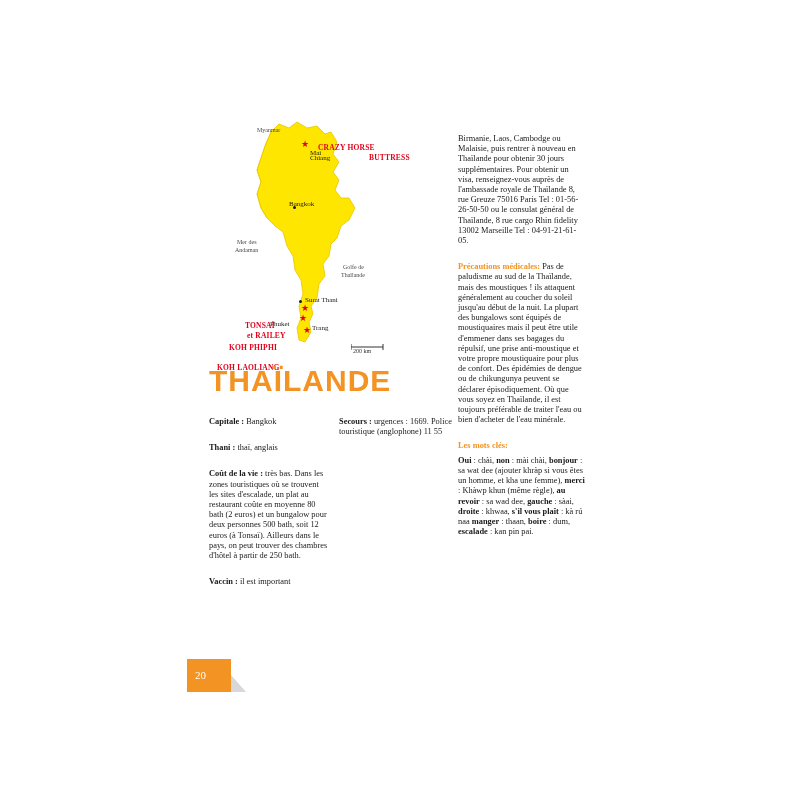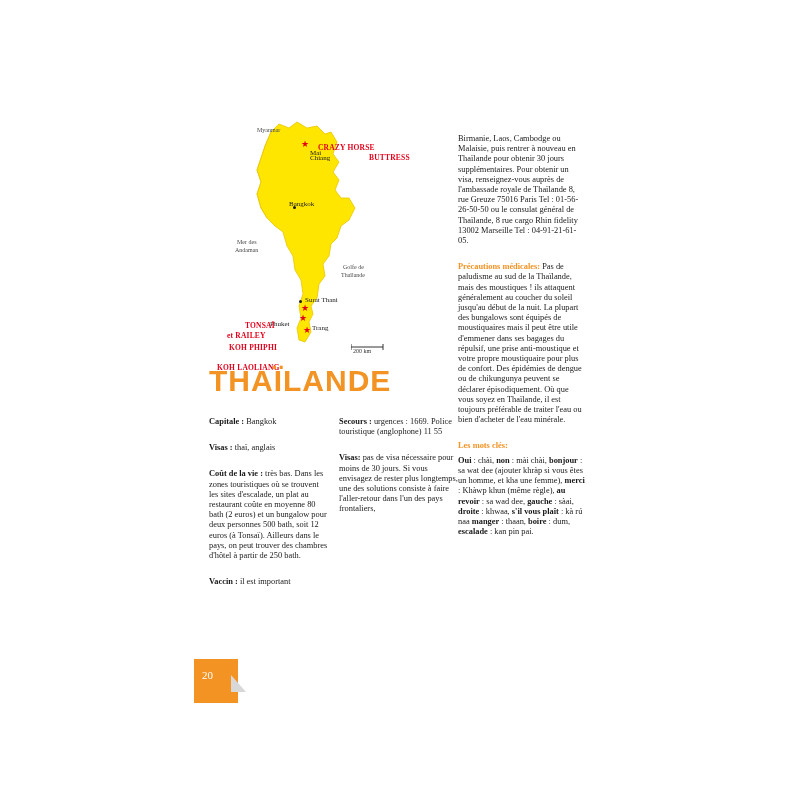--- a/index.html
+++ b/index.html
@@ -22,24 +22,24 @@
     position: absolute;
     left: 187px;
     top: 108px;
     width: 410px;
     height: 584px;
     background: #ffffff;
   }
   
   .page-tab {
     position: absolute;
-    left: 194px;
+    left: 187px;
     top: 659px;
     width: 44px;
-    height: 44px;
+    height: 33px;
     background: #f39323;
   }
   .page-tab-num {
     position: absolute;
     left: 8px;
     top: 10px;
     color: #ffffff;
     font-size: 11px;
     font-family: "Liberation Serif", serif;
   }
@@ -170,44 +170,43 @@
       <div class="map-label" style="left:22px;  top:133px;">Andaman</div>
       <div class="map-label" style="left:130px; top:150px;">Golfe de</div>
       <div class="map-label" style="left:128px; top:158px;">Thaïlande</div>
       <div class="map-label city" style="left:92px; top:182px;">Surat Thani</div>
       <div class="map-label city" style="left:57px; top:206px;">Phuket</div>
       <div class="map-label city" style="left:99px; top:210px;">Trang</div>
 
       <div class="map-red" style="left:105px; top:4px;">CRAZY HORSE</div>
       <div class="map-red" style="left:108px; top:14px;padding-left:48px;">BUTTRESS</div>
       <div class="map-red" style="left:32px;  top:182px;">TONSAÏ</div>
-      <div class="map-red" style="left:14px;  top:192px;">et RAILEY</div>
+      <div class="map-red" style="left:34px;  top:192px;">et RAILEY</div>
       <div class="map-red" style="left:16px;  top:204px;">KOH PHIPHI</div>
       <div class="map-red" style="left:4px;   top:224px;">KOH LAOLIANG</div>
 
       <div class="map-scale" style="left:140px; top:234px;">200 km</div>
       <svg style="position:absolute;left:138px;top:230px;" width="34" height="6">
         <line x1="0" y1="3" x2="32" y2="3" stroke="#333" stroke-width="1"></line>
         <line x1="0" y1="0" x2="0" y2="6" stroke="#333" stroke-width="1"></line>
         <line x1="32" y1="0" x2="32" y2="6" stroke="#333" stroke-width="1"></line>
       </svg>
     </div>
 
     <div class="title">THAÏLANDE</div>
 
     <div class="col c1">
       <p><b>Capitale :</b><span> Bangkok</span></p>
-      <p><b>Visas :</b><span> thaï, anglais</span></p>
+      <p><b>Thani :</b><span> thaï, anglais</span></p>
       <p><b>Coût de la vie :</b><span> très bas. Dans les zones touristiques où se trouvent les sites d'escalade, un plat au restaurant coûte en moyenne 80 bath (2 euros) et un bungalow pour deux personnes 500 bath, soit 12 euros (à Tonsaï). Ailleurs dans le pays, on peut trouver des chambres d'hôtel à partir de 250 bath.</span></p>
       <p><b>Vaccin :</b><span> il est important</span></p>
     </div>
 
     <div class="col c2">
       <p><b>Secours :</b><span> urgences : 1669. Police touristique (anglophone) 11 55</span></p>
-      <p><b>Visas:</b><span> pas de visa nécessaire pour moins de 30 jours. Si vous envisagez de rester plus longtemps, une des solutions consiste à faire l'aller-retour dans l'un des pays frontaliers,</span></p>
     </div>
 
     <div class="col c3">
       <p><span>Birmanie, Laos, Cambodge ou Malaisie, puis rentrer à nouveau en Thaïlande pour obtenir 30 jours supplémentaires. Pour obtenir un visa, renseignez-vous auprès de l'ambassade royale de Thaïlande 8, rue Greuze 75016 Paris Tel : 01-56-26-50-50 ou le consulat général de Thaïlande, 8 rue cargo Rhin fidelity 13002 Marseille Tel : 04-91-21-61-05.</span></p>
       <p><b class="sub-head">Précautions médicales:</b><span> Pas de paludisme au sud de la Thaïlande, mais des moustiques ! ils attaquent généralement au coucher du soleil jusqu'au début de la nuit. La plupart des bungalows sont équipés de moustiquaires mais il peut être utile d'emmener dans ses bagages du répulsif, une prise anti-moustique et votre propre moustiquaire pour plus de confort. Des épidémies de dengue ou de chikungunya peuvent se déclarer épisodiquement. Où que vous soyez en Thaïlande, il est toujours préférable de traiter l'eau ou bien d'acheter de l'eau minérale.</span></p>
       <p><b class="sub-head">Les mots clés:</b></p>
       <p style="margin-top:-3px;">
         <b>Oui</b><span> : </span><span>chài, </span><b>non</b><span> : </span><span>mài chài,</span>
         <b>bonjour</b><span> : </span><span>sa wat dee (ajouter khràp si vous êtes un homme, et kha une femme), </span><b>merci</b><span> : </span><span>Khàwp khun (même règle),</span>
         <b>au revoir</b><span> : </span><span>sa wad dee,</span>

